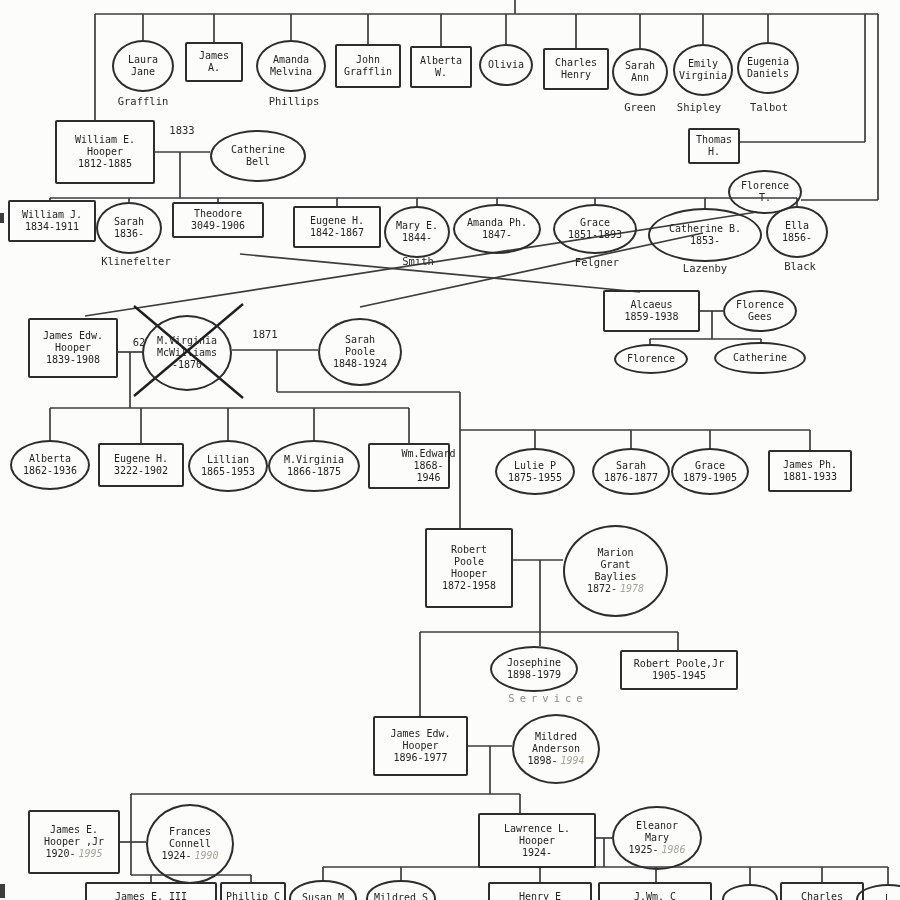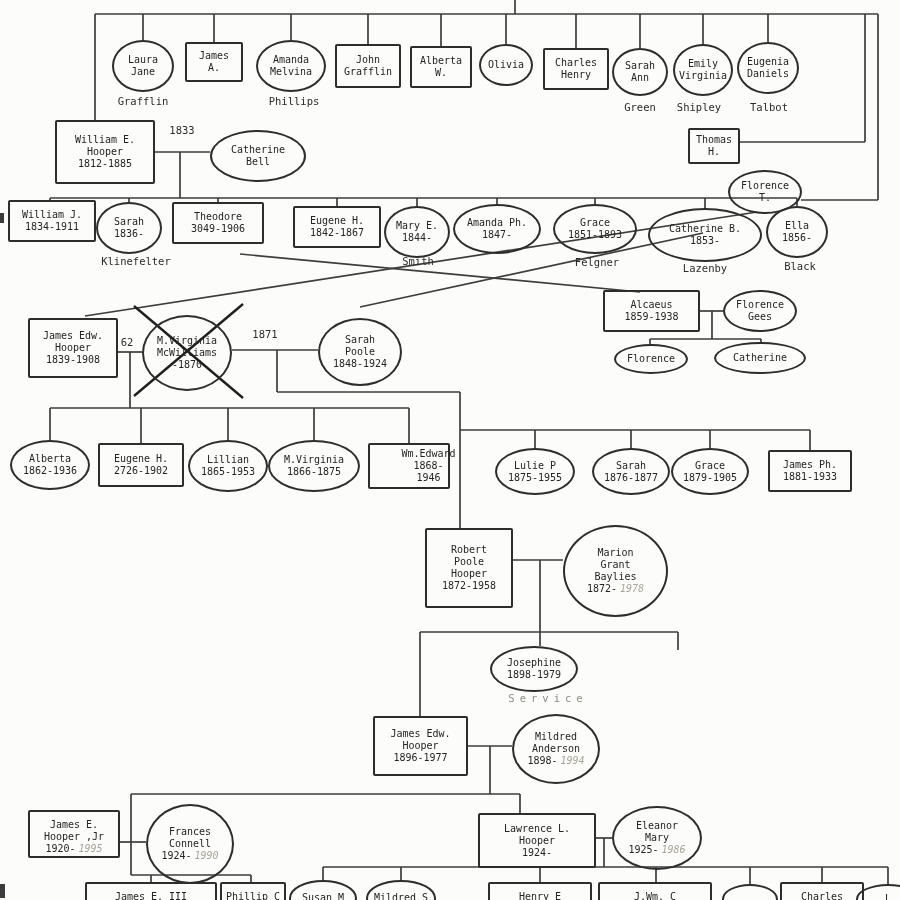--- a/index.html
+++ b/index.html
@@ -164,21 +164,21 @@
       <div><span>Bell</span></div>
     </div>
     <div class="node box" style="left: 8px; top: 200px; width: 88px; height: 42px;">
       <div><span>William J.</span></div>
       <div><span>1834-1911</span></div>
     </div>
     <div class="node ellipse" style="left: 96px; top: 202px; width: 66px; height: 52px;">
       <div><span>Sarah</span></div>
       <div><span>1836-</span></div>
     </div>
-    <div class="node box" style="left: 172px; top: 202px; width: 92px; height: 42px;">
+    <div class="node box" style="left: 172px; top: 202px; width: 92px; height: 36px;">
       <div><span>Theodore</span></div>
       <div><span>3049-1906</span></div>
     </div>
     <div class="node box" style="left: 293px; top: 206px; width: 88px; height: 42px;">
       <div><span>Eugene H.</span></div>
       <div><span>1842-1867</span></div>
     </div>
     <div class="node ellipse" style="left: 384px; top: 206px; width: 66px; height: 52px;">
       <div><span>Mary E.</span></div>
       <div><span>1844-</span></div>
@@ -227,21 +227,21 @@
       <div><span>Sarah</span></div>
       <div><span>Poole</span></div>
       <div><span>1848-1924</span></div>
     </div>
     <div class="node ellipse" style="left: 10px; top: 440px; width: 80px; height: 50px;">
       <div><span>Alberta</span></div>
       <div><span>1862-1936</span></div>
     </div>
     <div class="node box" style="left: 98px; top: 443px; width: 86px; height: 44px;">
       <div><span>Eugene H.</span></div>
-      <div><span>2726-1902</span></div>
+      <div><span>3222-1902</span></div>
     </div>
     <div class="node ellipse" style="left: 188px; top: 440px; width: 80px; height: 52px;">
       <div><span>Lillian</span></div>
       <div><span>1865-1953</span></div>
     </div>
     <div class="node ellipse" style="left: 268px; top: 440px; width: 92px; height: 52px;">
       <div><span>M.Virginia</span></div>
       <div><span>1866-1875</span></div>
     </div>
     <div class="node box" style="left: 368px; top: 443px; width: 82px; height: 46px; padding-left: 40px;">
@@ -273,31 +273,35 @@
     <div class="node ellipse" style="left: 563px; top: 525px; width: 105px; height: 92px;">
       <div><span>Marion</span></div>
       <div><span>Grant</span></div>
       <div><span>Baylies</span></div>
       <div><span>1872-</span><span class="hand">1978</span></div>
     </div>
     <div class="node ellipse" style="left: 490px; top: 646px; width: 88px; height: 46px;">
       <div><span>Josephine</span></div>
       <div><span>1898-1979</span></div>
     </div>
+    <div class="node box" style="left: 620px; top: 650px; width: 118px; height: 40px;">
+      <div><span>Robert Poole,Jr</span></div>
+      <div><span>1905-1945</span></div>
+    </div>
     <div class="node box" style="left: 373px; top: 716px; width: 95px; height: 60px;">
       <div><span>James Edw.</span></div>
       <div><span>Hooper</span></div>
       <div><span>1896-1977</span></div>
     </div>
     <div class="node ellipse" style="left: 512px; top: 714px; width: 88px; height: 70px;">
       <div><span>Mildred</span></div>
       <div><span>Anderson</span></div>
       <div><span>1898-</span><span class="hand">1994</span></div>
     </div>
-    <div class="node box" style="left: 28px; top: 810px; width: 92px; height: 48px; justify-content: flex-end;">
+    <div class="node box" style="left: 28px; top: 810px; width: 92px; height: 64px;">
       <div><span>James E.</span></div>
       <div><span>Hooper ,Jr</span></div>
       <div><span>1920-</span><span class="hand">1995</span></div>
     </div>
     <div class="node ellipse" style="left: 146px; top: 804px; width: 88px; height: 80px;">
       <div><span>Frances</span></div>
       <div><span>Connell</span></div>
       <div><span>1924-</span><span class="hand">1990</span></div>
     </div>
     <div class="node box" style="left: 478px; top: 813px; width: 118px; height: 55px;">
@@ -341,16 +345,16 @@
     <div class="label" style="left: 252px; top: 95px; width: 84px;">Phillips</div>
     <div class="label" style="left: 610px; top: 101px; width: 60px;">Green</div>
     <div class="label" style="left: 664px; top: 101px; width: 70px;">Shipley</div>
     <div class="label" style="left: 738px; top: 101px; width: 62px;">Talbot</div>
     <div class="label" style="left: 160px; top: 124px; width: 44px;">1833</div>
     <div class="label" style="left: 80px; top: 255px; width: 112px;">Klinefelter</div>
     <div class="label" style="left: 388px; top: 255px; width: 60px;">Smith</div>
     <div class="label" style="left: 560px; top: 256px; width: 74px;">Felgner</div>
     <div class="label" style="left: 666px; top: 262px; width: 78px;">Lazenby</div>
     <div class="label" style="left: 770px; top: 260px; width: 60px;">Black</div>
-    <div class="label" style="left: 116px; top: 336px; width: 22px;">62</div>
+    <div class="label" style="left: 116px; top: 336px; width: 22px; padding-left: 12px;">62</div>
     <div class="label" style="left: 242px; top: 328px; width: 46px;">1871</div>
     <div class="label svc" style="left: 498px; top: 692px; width: 100px;">Service</div>
   </div>
 
 </body></html>

